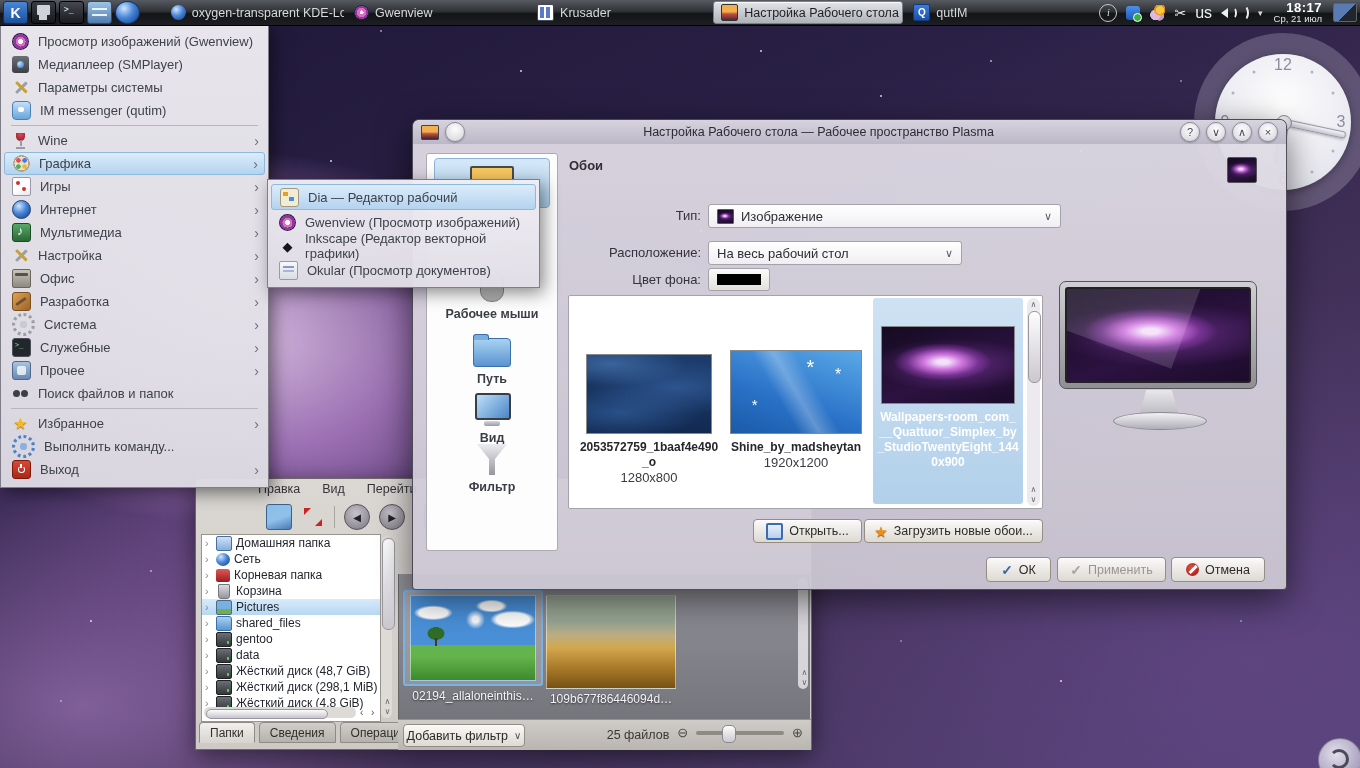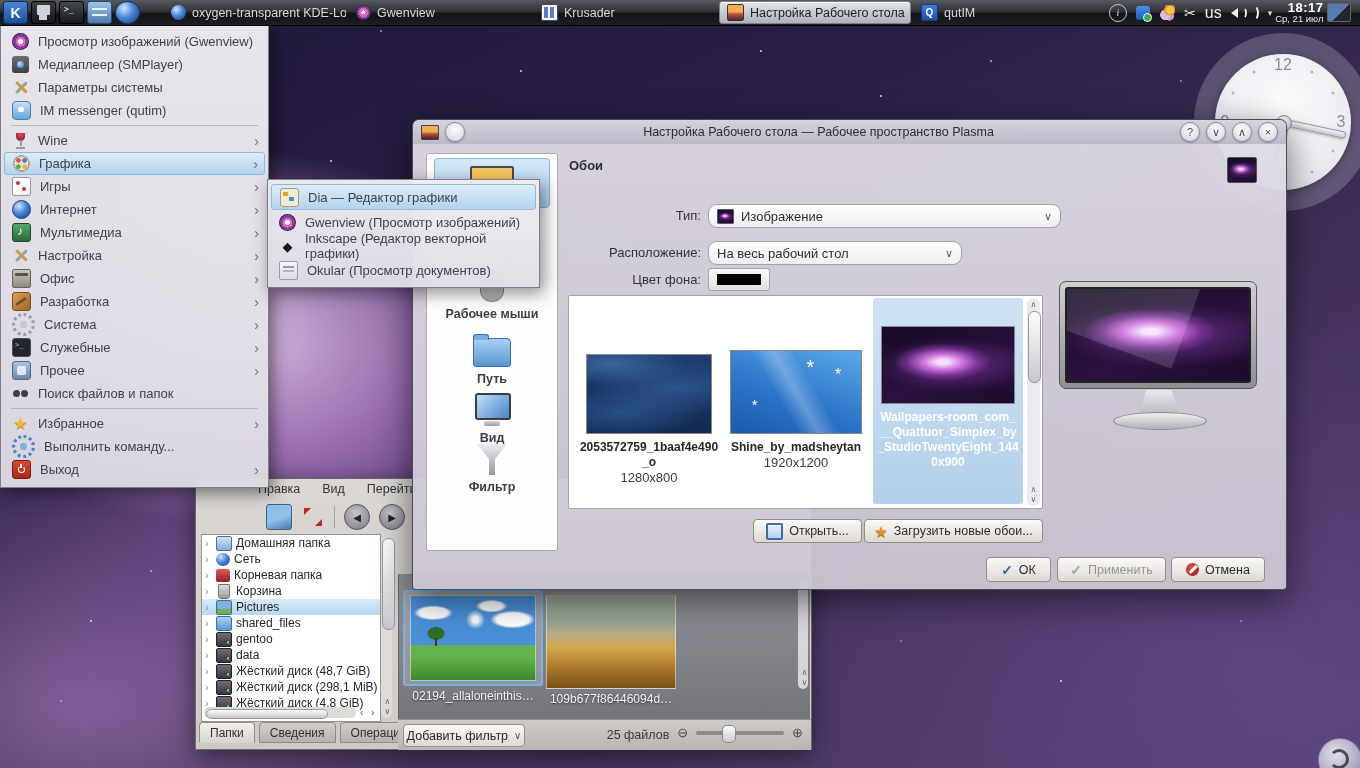--- a/index.html
+++ b/index.html
@@ -55,21 +55,21 @@
     radial-gradient(circle at 68% 30%,#f8c840 0 4px,rgba(240,150,40,.9) 4px 5.5px,transparent 6px),
     radial-gradient(circle at 40% 62%,#e0b8dc 0 5px,transparent 5.5px),
     radial-gradient(circle at 65% 68%,#c49ac8 0 4.5px,transparent 5px)}
   .tr-scis{color:#e8eaec;font-size:14px;line-height:1}
   .tr-kb{color:#eceef0;font-size:16px}
   .vol{display:flex;align-items:center;gap:1px}
   .vol .cone{width:0;height:0;border:5px solid transparent;border-right:7px solid #ecedef;border-left:none}
   .vol .w1,.vol .w2{border:2px solid transparent;border-right:2px solid #ecedef;border-radius:50%}
   .vol .w1{width:4px;height:8px}.vol .w2{width:7px;height:12px}
   .tr-arrow{color:#d8dadd;font-size:9px}
-  .pclock{text-align:right;line-height:1.05;color:#fff;margin:0 0;flex:none}
+  .pclock{text-align:right;line-height:1.05;color:#fff;margin:0 8px;flex:none}
   .pclock .t{font-size:13px;font-weight:bold;letter-spacing:.5px}
   .pclock .d{font-size:9.5px;color:#e4e6e9}
   .pager{width:22px;height:17px;border:1px solid #60636a;border-radius:2px;flex:none;
     background:linear-gradient(135deg,#5a7ab2 0 55%,#23252c 55%)}
   
   .kmenu{position:absolute;left:0;top:25px;width:267px;z-index:45;padding:5px 0 6px;
     background:linear-gradient(rgba(238,236,241,.97),rgba(221,218,227,.97));
     border:1px solid #7e7d88;border-top:none;box-shadow:4px 5px 16px rgba(0,0,0,.5)}
   .mi{height:23px;display:flex;align-items:center;gap:9px;padding:0 9px 0 11px;font-size:13px;color:#3d424a;cursor:default}
   .mi .arr{margin-left:auto;color:#6a6f77;font-size:14px;line-height:1}
@@ -157,21 +157,21 @@
   .sb-monitor::after{content:"";position:absolute;left:9px;bottom:0;width:16px;height:5px;background:linear-gradient(#d8d8dc,#9a9aa0);border-radius:2px}
   .sb-funnel{width:30px;height:31px;background:linear-gradient(#ececf0,#96969e);
     clip-path:polygon(0 0,100% 0,60% 48%,60% 100%,40% 100%,40% 48%)}
   .sechead{position:absolute;left:156px;top:38px;font-size:13px;font-weight:bold;color:#2e2e36}
   .mini-curwall{position:absolute;left:814px;top:37px;width:28px;height:24px;border:1px solid #555;border-radius:2px}
   .neb{background:
     radial-gradient(ellipse 45% 30% at 46% 46%,#f4e0fa 0 10%,rgba(222,128,236,.9) 32%,rgba(150,64,180,.55) 60%,transparent 82%),
     radial-gradient(ellipse 80% 45% at 55% 50%,rgba(150,70,190,.5),transparent 78%),
     linear-gradient(160deg,#150b22,#2c1240 60%,#1b0b2a)}
   .flabel{position:absolute;font-size:13px;color:#33333b;text-align:right;width:130px}
-  .dropdown{position:absolute;height:22px;background:linear-gradient(#fff,#f0eef2);border:1px solid #a5a2aa;border-radius:9px;
+  .dropdown{position:absolute;height:22px;background:linear-gradient(#fff,#f0eef2);border:1px solid #a5a2aa;border-radius:3px;
     display:flex;align-items:center;gap:7px;padding:0 8px;font-size:13px;color:#2e2e34}
   .dropdown .chev{margin-left:auto;color:#5a5a62;font-size:11px}
   .dd-ic{width:15px;height:13px;border-radius:1px;border:1px solid #557;flex:none}
   .colorbtn{position:absolute;left:295px;top:148px;width:60px;height:21px;border:1px solid #a5a2aa;border-radius:3px;
     background:linear-gradient(#fbfaf9,#e4e1dc);display:flex;align-items:center;justify-content:center}
   .swatch{width:44px;height:11px}
   .wlist{position:absolute;left:155px;top:175px;width:473px;height:212px;background:#fff;border:1px solid #a5a2aa;border-radius:2px;overflow:hidden}
   .wcell{position:absolute;text-align:center}
   .wthumb{border:1px solid #888;margin:0 auto}
   .wname{font-size:12px;font-weight:bold;color:#26262c;line-height:1.25;word-break:break-all;margin-top:6px}
@@ -636,21 +636,21 @@
     <div class="mi">
       <span class="ki ki-power"></span>
       <span>Выход</span>
       <span class="arr">›</span>
       </div>
   </div>
 
   <div class="submenu">
     <div class="mi hl">
       <span class="ki ki-dia"></span>
-      <span>Dia — Редактор графики</span>
+      <span>Dia — Редактор рабочий</span>
       </div>
     <div class="mi">
       <span class="ki ki-eye"></span>
       <span>Gwenview (Просмотр изображений)</span>
       </div>
     <div class="mi">
       <span class="ki ki-ink"></span>
       <span>Inkscape (Редактор векторной графики)</span>
       </div>
     <div class="mi">

